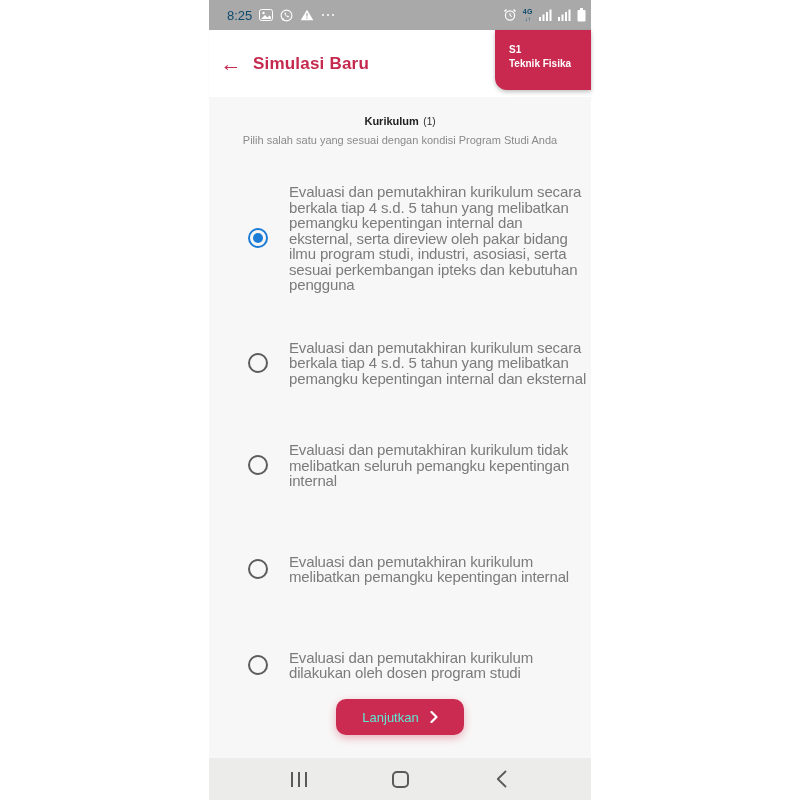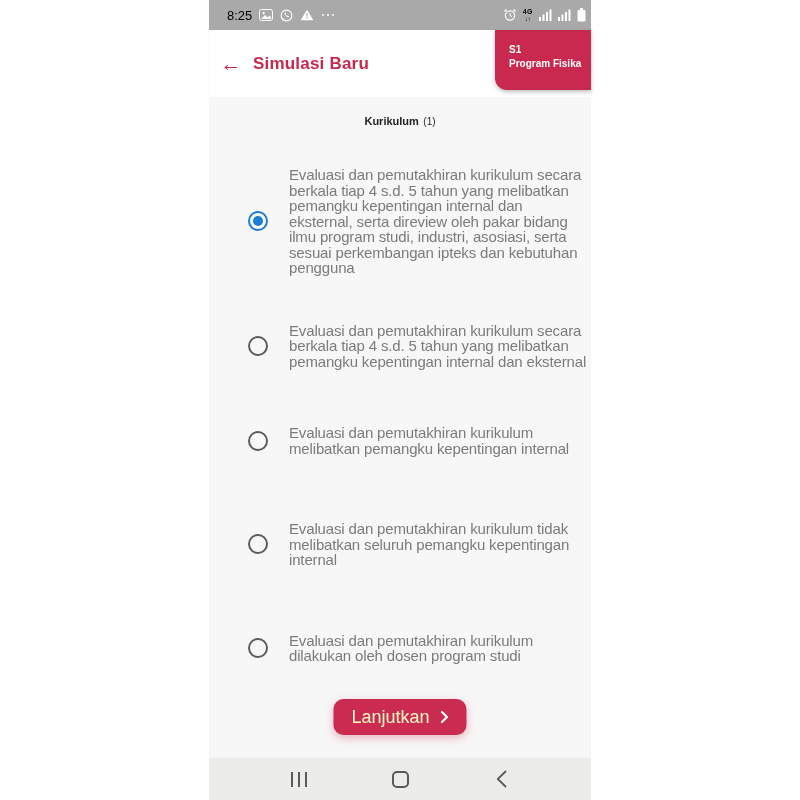--- a/index.html
+++ b/index.html
@@ -3,21 +3,21 @@
 <meta charset="utf-8">
 <style>
   * { margin:0; padding:0; box-sizing:border-box; }
   html,body { width:800px; height:800px; background:#ffffff; overflow:hidden;
               font-family:"Liberation Sans", sans-serif; }
 
   .phone { position:absolute; left:209px; top:0; width:382px; height:800px; background:#fff; }
 
   
   .status-bar { position:absolute; top:0; left:0; right:0; height:30px;
-    background:var(--status_bar_bg,#a9a9a9); color:#000000;
+    background:var(--status_bar_bg,#a9a9a9); color:#0c4a6e;
     display:flex; align-items:center; padding:0 5px 0 18px; font-size:13px; }
   .sb-left { display:flex; align-items:center; gap:7px; }
   .sb-right { margin-left:auto; display:flex; align-items:center; gap:6px; }
   .sb-ic { display:flex; align-items:center; }
   .net-stack { display:flex; flex-direction:column; align-items:center; line-height:1; }
   .net-stack .net-label { font-size:7px; font-weight:bold; letter-spacing:0.5px; }
   .net-stack .net-arrows { font-size:6px; margin-top:1px; }
 
   
   .header { position:absolute; top:30px; left:0; right:0; height:67px; background:#fff;
@@ -45,23 +45,23 @@
   .radio { flex:0 0 20px; width:20px; height:20px; border-radius:50%;
     border:2px solid #5c5c5c; position:relative; cursor:pointer; background:transparent; }
   .radio.selected { border-color:var(--radio_selected,#1c7cd6); }
   .radio.selected::after { content:""; position:absolute; left:3px; top:3px;
     width:10px; height:10px; border-radius:50%; background:var(--radio_selected,#1c7cd6); }
   .opt-label { width:300px; font-size:15px; line-height:15.5px; color:#7b7b7b;
     letter-spacing:-0.15px; }
 
   
   .continue-btn { position:absolute; left:50%; transform:translateX(-50%); top:602px;
-    min-width:128px; height:36px; background:var(--button_bg,#cb2b51); color:#fef9c3;
+    min-width:128px; height:36px; background:var(--button_bg,#cb2b51); color:#5eead4;
     border:none; border-radius:10px; display:flex; align-items:center; justify-content:center;
-    gap:11px; font-size:18px; font-family:inherit; cursor:pointer; padding:0 18px;
+    gap:11px; font-size:13px; font-family:inherit; cursor:pointer; padding:0 18px;
     box-shadow:0 3px 8px rgba(203,43,81,0.35); }
   .btn-chevron svg { display:block; }
 
   
   .navbar { position:absolute; bottom:0; left:0; right:0; height:42px; background:#ececeb;
     display:flex; align-items:center; justify-content:space-between; padding:0 78px; }
   .nav-btn { display:flex; align-items:center; justify-content:center; cursor:pointer;
     width:24px; height:24px; }
   .recents { display:flex; gap:5px; }
   .recents i { display:block; width:2px; height:15px; background:#5a5a5a; }
@@ -140,46 +140,47 @@
           </svg>
       </span>
     </div>
   </div>
 
   <div class="header">
     <div class="back-arrow">←</div>
     <div class="header-title">Simulasi Baru</div>
     <div class="prodi-badge">
       <div>S1</div>
-      <div>Program Fisika</div>
+      <div>Teknik Fisika</div>
     </div>
   </div>
 
   <div class="content">
     <div class="section-head">
       <span class="section-title">Kurikulum</span>
       <span class="section-counter">(1)</span>
     </div>
+    <div class="section-subtitle">Pilih salah satu yang sesuai dengan kondisi Program Studi Anda</div>
 
     <div class="options">
       <div class="option opt-m1">
         <span class="radio selected"></span>
         <span class="opt-label">Evaluasi dan pemutakhiran kurikulum secara berkala tiap 4 s.d. 5 tahun yang melibatkan pemangku kepentingan internal dan eksternal, serta direview oleh pakar bidang ilmu program studi, industri, asosiasi, serta sesuai perkembangan ipteks dan kebutuhan pengguna</span>
       </div>
       <div class="option opt-m2">
         <span class="radio"></span>
         <span class="opt-label">Evaluasi dan pemutakhiran kurikulum secara berkala tiap 4 s.d. 5 tahun yang melibatkan pemangku kepentingan internal dan eksternal</span>
       </div>
+      <div class="option opt-m4">
+        <span class="radio"></span>
+        <span class="opt-label">Evaluasi dan pemutakhiran kurikulum tidak melibatkan seluruh pemangku kepentingan internal</span>
+      </div>
       <div class="option opt-m3">
         <span class="radio"></span>
         <span class="opt-label">Evaluasi dan pemutakhiran kurikulum melibatkan pemangku kepentingan internal</span>
-      </div>
-      <div class="option opt-m4">
-        <span class="radio"></span>
-        <span class="opt-label">Evaluasi dan pemutakhiran kurikulum tidak melibatkan seluruh pemangku kepentingan internal</span>
       </div>
       <div class="option">
         <span class="radio"></span>
         <span class="opt-label">Evaluasi dan pemutakhiran kurikulum dilakukan oleh dosen program studi</span>
       </div>
     </div>
 
     <button class="continue-btn">
       <span>Lanjutkan</span>
       <span class="btn-chevron">

